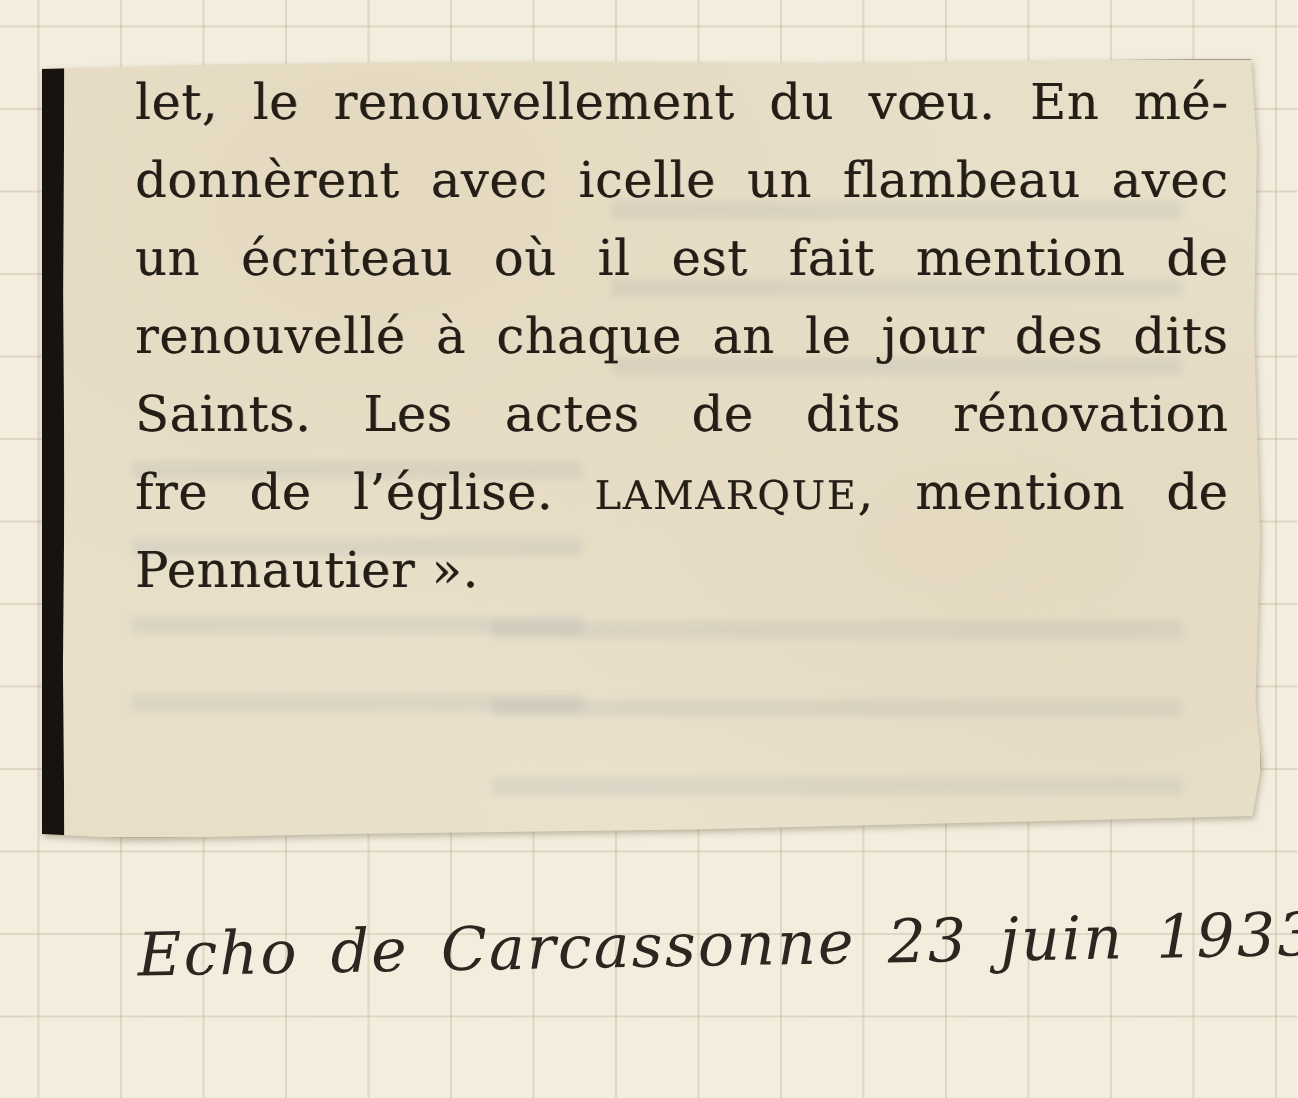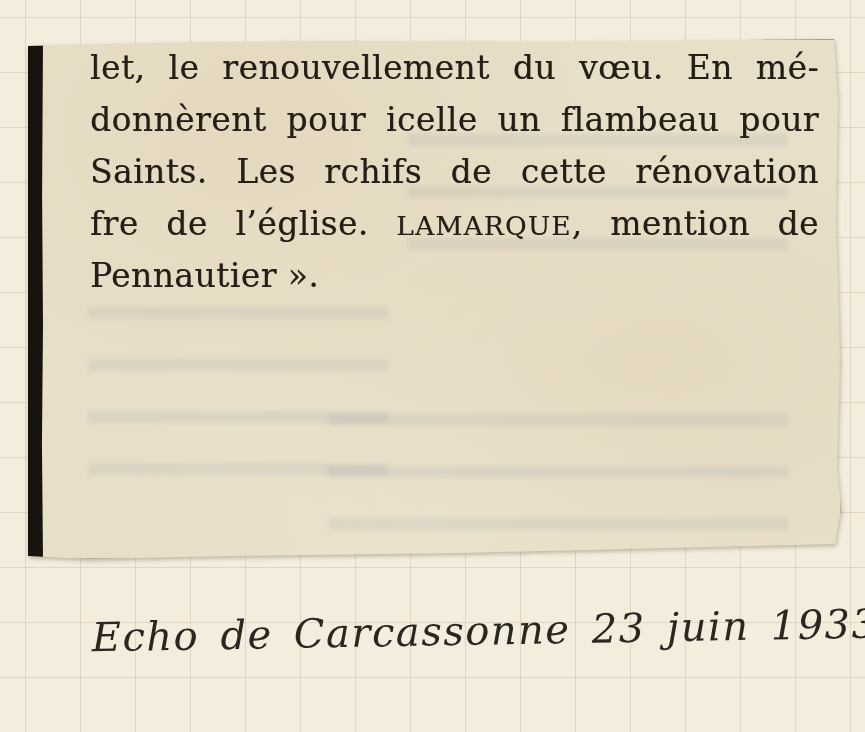--- a/index.html
+++ b/index.html
@@ -117,22 +117,24 @@
 <div class="page">
 
   <div class="clipping-wrap">
     <div class="clipping">
       <div class="bar"></div>
       <div class="ghost g1"></div>
       <div class="ghost g2"></div>
       <div class="ghost g3"></div>
       <div class="text">
         <div class="tl">let, le renouvellement du vœu. En mé-</div>
-        <div class="tl">donnèrent pour icelle un flambeau pour</div>
-        <div class="tl">Saints. Les rchifs de cette rénovation</div>
+        <div class="tl">donnèrent avec icelle un flambeau avec</div>
+        <div class="tl">un écriteau où il est fait mention de</div>
+        <div class="tl">renouvellé à chaque an le jour des dits</div>
+        <div class="tl">Saints. Les actes de dits rénovation</div>
         <div class="tl"><span>fre de l’église. </span><span class="sc">Lamarque</span><span>, mention de</span></div>
         <div class="tl last">Pennautier ».</div>
       </div>
     </div>
   </div>
 
   <div class="caption">Echo de Carcassonne 23 juin 1933.</div>
 
 </div>
 

